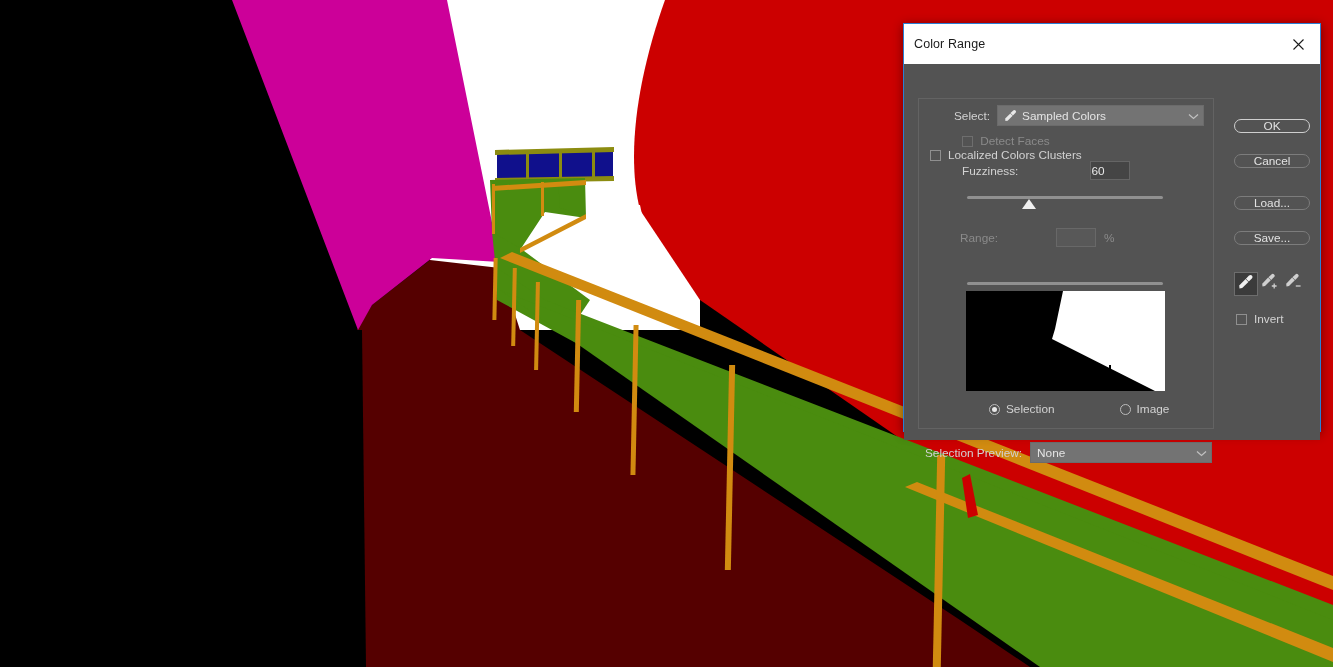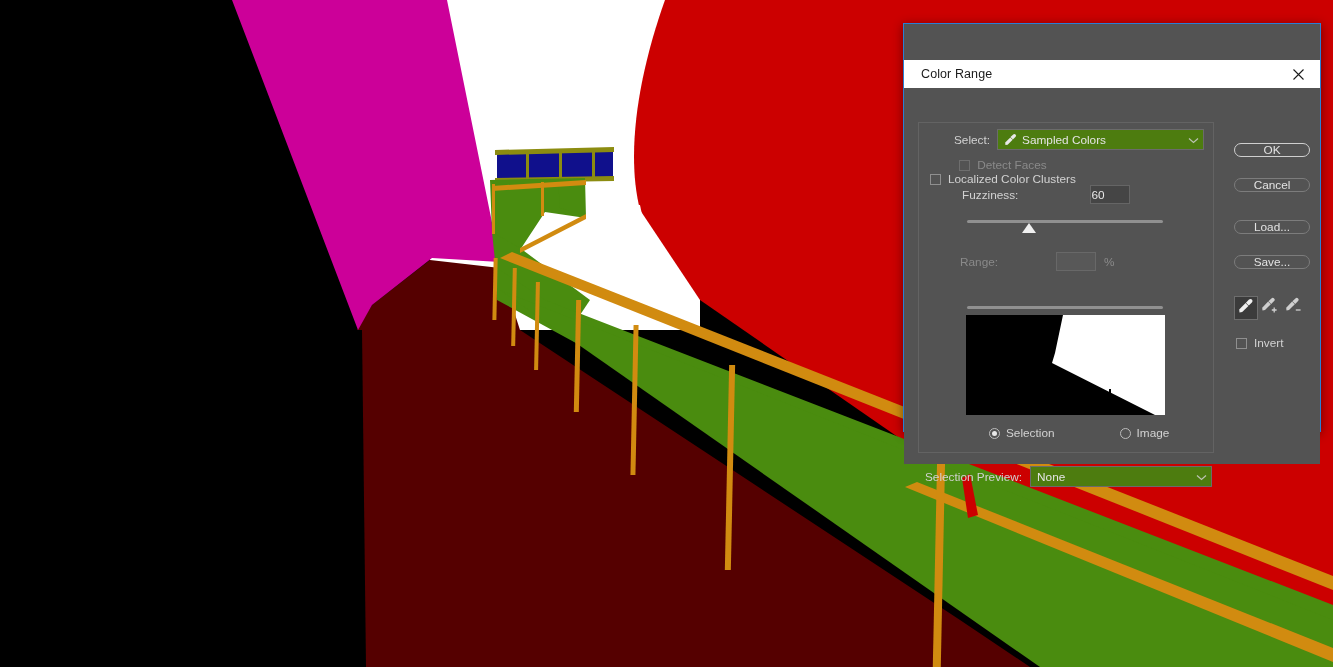--- a/index.html
+++ b/index.html
@@ -32,28 +32,27 @@
     left: 903px;
     top: 23px;
     width: 418px;
     height: 409px;
     border: 1px solid #2a7fd4;
     box-sizing: border-box;
     background: #535353;
     box-shadow: 0 2px 10px rgba(0,0,0,.45);
   }
   .dlg-titlebar {
-    height: 28px;
+    height: 40px;
     background: #ffffff;
     display: flex;
     align-items: center;
     justify-content: space-between;
-    padding: 0 0 0 17px;
-    box-sizing: border-box;
-    margin-top: 36px;
+    padding: 0 0 0 10px;
+    box-sizing: border-box;
   }
   .dlg-title {
     font-size: 12.5px;
     color: #1b1b1b;
     letter-spacing: .1px;
   }
   .dlg-close {
     width: 44px;
     height: 31px;
     display: flex;
@@ -88,21 +87,21 @@
   .lbl-dim { color: #8a8a8a; }
 
   
   .row-select {
     position: absolute;
     left: 30px; top: 41px;
     display: flex; align-items: center;
   }
   .row-select .lbl { margin-right: 7px; margin-left: 20px; }
   .combo {
-    background: #4d7c0f;
+    background: #737373;
     border: 1px solid #6b6b6b;
     height: 21px;
     display: flex;
     align-items: center;
     box-sizing: border-box;
     color: #e4e4e4;
     font-size: 11.8px;
     cursor: pointer;
     padding: 0 4px 0 6px;
     position: relative;
@@ -372,21 +371,21 @@
     </div>
 
     <div class="row-checks">
       <div class="cb-wrap disabled">
         <span class="cbox"></span>
         <span class="lbl lbl-dim">Detect Faces</span>
       </div>
       <div style="width:22px"></div>
       <div class="cb-wrap">
         <span class="cbox"></span>
-        <span class="lbl">Localized Color Clusters</span>
+        <span class="lbl">Localized Colors Clusters</span>
       </div>
     </div>
 
     <div class="row-fuzz">
       <span class="lbl">Fuzziness:</span>
       <span class="fuzz-gap"></span>
       <div class="numbox">
         <span>60</span>
       </div>
     </div>

